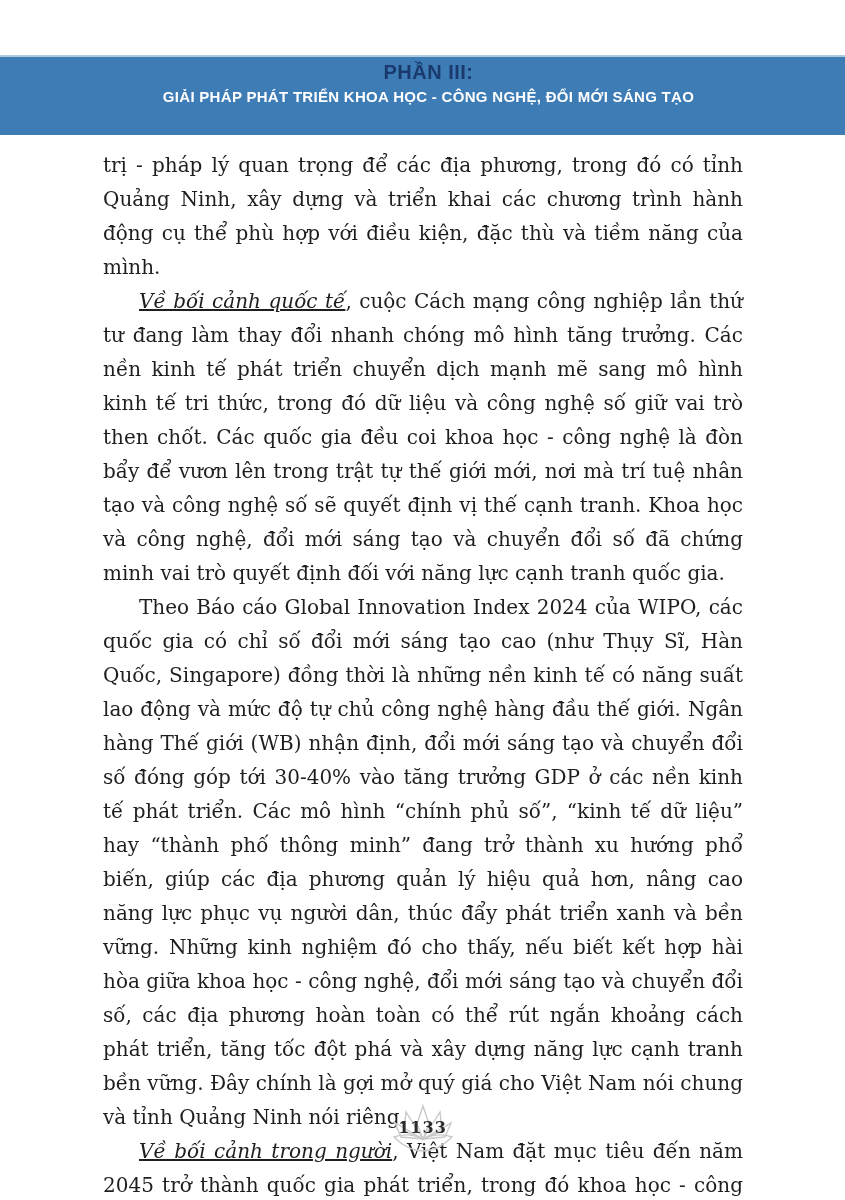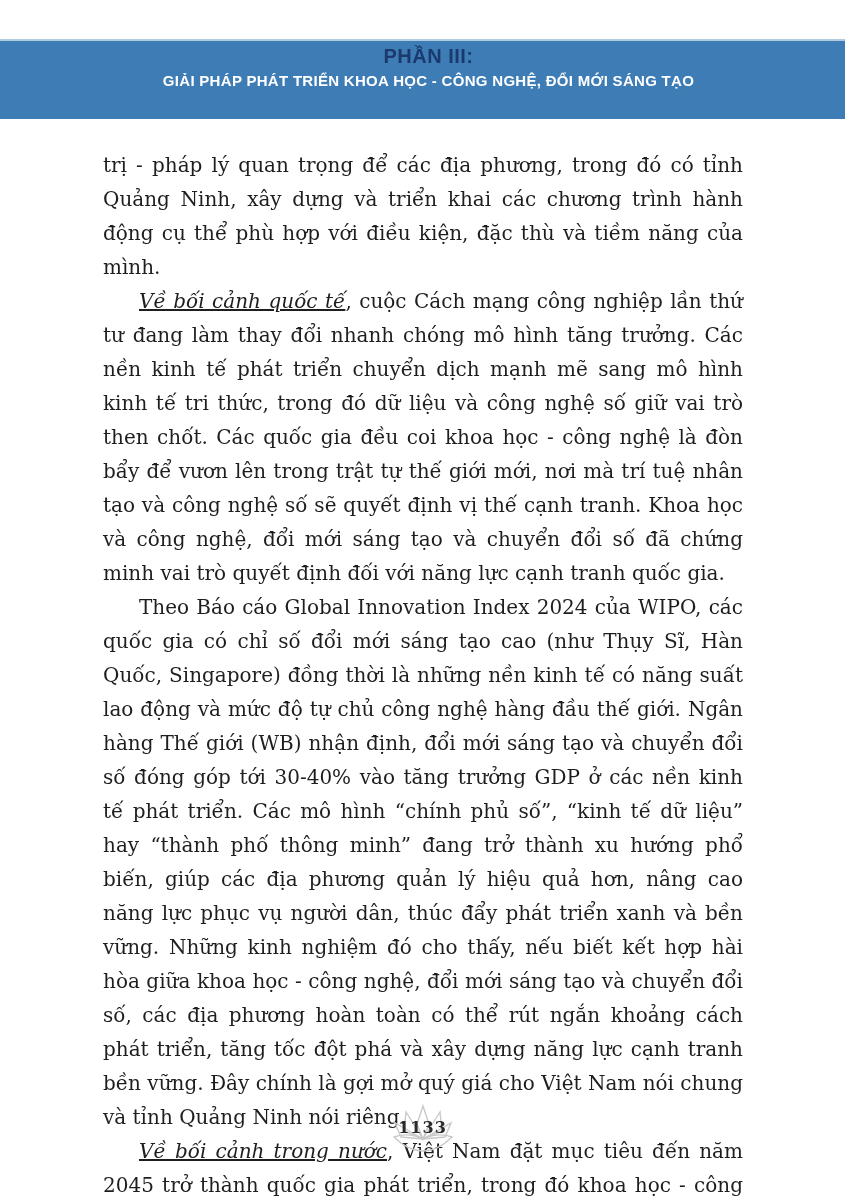--- a/index.html
+++ b/index.html
@@ -11,21 +11,21 @@
     position: relative;
     width: 845px;
     height: 1200px;
     background: #ffffff;
     overflow: hidden;
     font-family: "DejaVu Serif", "Liberation Serif", serif;
   }
   
   .banner {
     position: absolute;
-    top: 39px;
+    top: 55px;
     left: 0;
     width: 845px;
     height: 80px;
     background: #3e7cb6;
     border-top: 2px solid #aecbe2;
     box-sizing: border-box;
     text-align: center;
     font-family: "Liberation Sans", "DejaVu Sans", sans-serif;
     padding-left: 12px;
   }
@@ -108,21 +108,21 @@
     <p>
       <span>trị - pháp lý quan trọng để các địa phương, trong đó có tỉnh Quảng Ninh, xây dựng và triển khai các chương trình hành động cụ thể phù hợp với điều kiện, đặc thù và tiềm năng của mình.</span>
     </p>
     <p class="indent">
       <span class="lead-italic">Về bối cảnh quốc tế</span><span>, cuộc Cách mạng công nghiệp lần thứ tư đang làm thay đổi nhanh chóng mô hình tăng trưởng. Các nền kinh tế phát triển chuyển dịch mạnh mẽ sang mô hình kinh tế tri thức, trong đó dữ liệu và công nghệ số giữ vai trò then chốt. Các quốc gia đều coi khoa học - công nghệ là đòn bẩy để vươn lên trong trật tự thế giới mới, nơi mà trí tuệ nhân tạo và công nghệ số sẽ quyết định vị thế cạnh tranh. Khoa học và công nghệ, đổi mới sáng tạo và chuyển đổi số đã chứng minh vai trò quyết định đối với năng lực cạnh tranh quốc gia.</span>
     </p>
     <p class="indent">
       <span>Theo Báo cáo Global Innovation Index 2024 của WIPO, các quốc gia có chỉ số đổi mới sáng tạo cao (như Thụy Sĩ, Hàn Quốc, Singapore) đồng thời là những nền kinh tế có năng suất lao động và mức độ tự chủ công nghệ hàng đầu thế giới. Ngân hàng Thế giới (WB) nhận định, đổi mới sáng tạo và chuyển đổi số đóng góp tới 30-40% vào tăng trưởng GDP ở các nền kinh tế phát triển. Các mô hình “chính phủ số”, “kinh tế dữ liệu” hay “thành phố thông minh” đang trở thành xu hướng phổ biến, giúp các địa phương quản lý hiệu quả hơn, nâng cao năng lực phục vụ người dân, thúc đẩy phát triển xanh và bền vững. Những kinh nghiệm đó cho thấy, nếu biết kết hợp hài hòa giữa khoa học - công nghệ, đổi mới sáng tạo và chuyển đổi số, các địa phương hoàn toàn có thể rút ngắn khoảng cách phát triển, tăng tốc đột phá và xây dựng năng lực cạnh tranh bền vững. Đây chính là gợi mở quý giá cho Việt Nam nói chung và tỉnh Quảng Ninh nói riêng.</span>
     </p>
     <p class="indent">
-      <span class="lead-italic">Về bối cảnh trong nước</span><span>, Việt Nam đặt mục tiêu đến năm 2045 trở thành quốc gia phát triển, trong đó khoa học - công nghệ và đổi mới sáng tạo là một trong ba khâu đột phá. Các nghị quyết của Trung ương</span>
+      <span class="lead-italic">Về bối cảnh trong người</span><span>, Việt Nam đặt mục tiêu đến năm 2045 trở thành quốc gia phát triển, trong đó khoa học - công nghệ và đổi mới sáng tạo là một trong ba khâu đột phá. Các nghị quyết của Trung ương</span>
     </p>
   </div>
 
   <div class="footer">
     <svg class="lotus" width="64" height="50" viewBox="0 0 64 50" fill="none" stroke="#c9c9c9" stroke-width="1.4" stroke-linejoin="miter">
       <path d="M32 2 L38 20 L32 35 L26 20 Z"></path>
       <path d="M32 35 L15 8 L13 27 Z"></path>
       <path d="M32 35 L49 8 L51 27 Z"></path>
       <path d="M32 35 L4 19 L10 33 Z"></path>
       <path d="M32 35 L60 19 L54 33 Z"></path>

